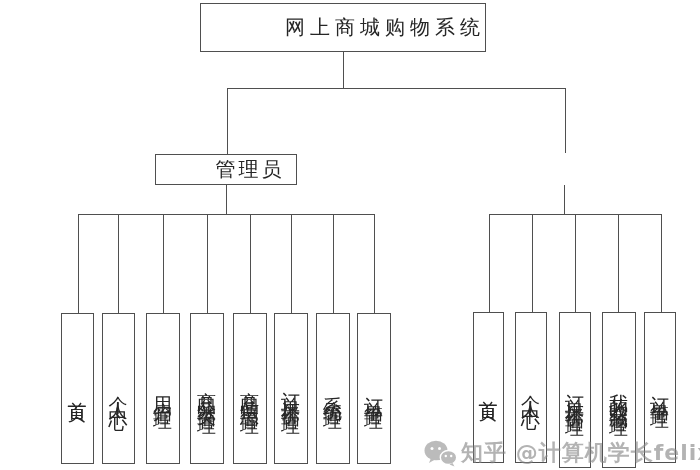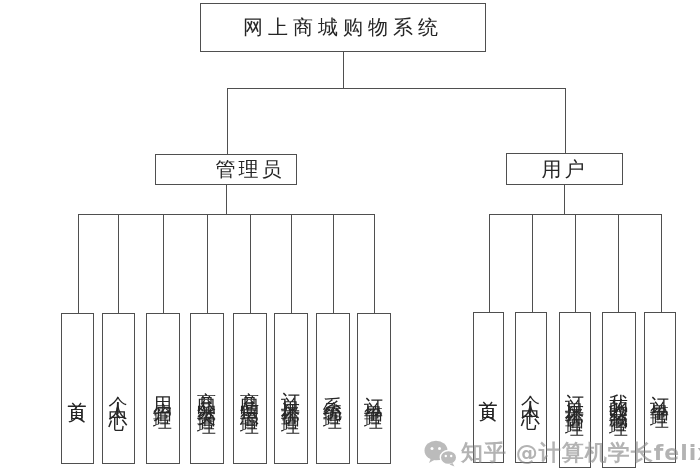--- a/index.html
+++ b/index.html
@@ -33,34 +33,31 @@
     font-size:22px;font-weight:600;letter-spacing:1px;white-space:nowrap;
     color:rgba(133,133,133,0.62);
   }
   .wm-icon{opacity:0.6;}
 </style>
 </head>
 <body>
 
 <div class="stage">
 
-  <div class="box root-box" style="left:200px;top:3px;width:286px;height:49px;">
+  <div class="box root-box" style="left:200px;top:3px;width:286px;height:49px;justify-content:flex-end;">
     <span class="hlabel">网上商城购物系统</span>
   </div>
 
   <div class="line v" style="left:343px;top:52px;height:36px;"></div>
   <div class="line h" style="left:227px;top:88px;width:339px;"></div>
   <div class="line v" style="left:227px;top:88px;height:66px;"></div>
   <div class="line v" style="left:565px;top:88px;height:65px;"></div>
 
   <div class="box" style="left:155px;top:154px;width:142px;height:31px;padding-left:48px;">
     <span class="hlabel" style="font-size:20px;letter-spacing:3px;">管理员</span>
-  </div>
-  <div class="box" style="left:506px;top:153px;width:117px;height:32px;">
-    <span class="hlabel" style="font-size:20px;letter-spacing:3px;">用户</span>
   </div>
 
   <div class="line v" style="left:226px;top:184px;height:30px;"></div>
   <div class="line h" style="left:78px;top:214px;width:297px;"></div>
   <div class="line v" style="left:78px;top:214px;height:99px;"></div>
   <div class="line v" style="left:118px;top:214px;height:99px;"></div>
   <div class="line v" style="left:163px;top:214px;height:99px;"></div>
   <div class="line v" style="left:207px;top:214px;height:99px;"></div>
   <div class="line v" style="left:250px;top:214px;height:99px;"></div>
   <div class="line v" style="left:291px;top:214px;height:99px;"></div>

